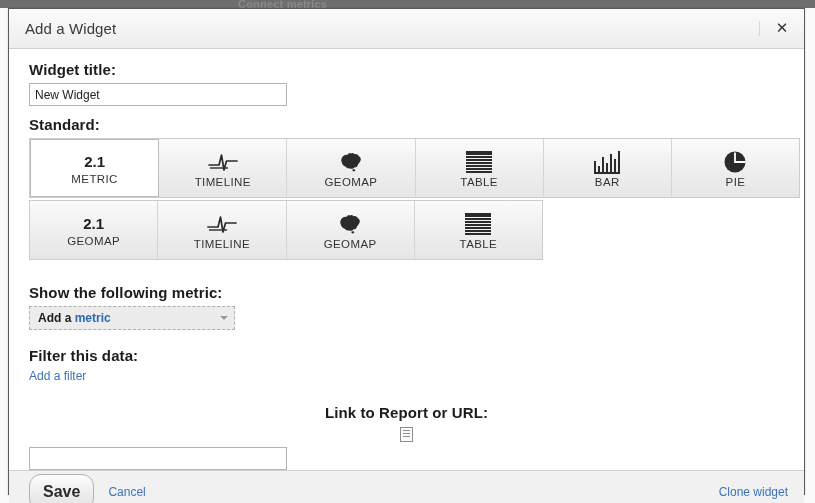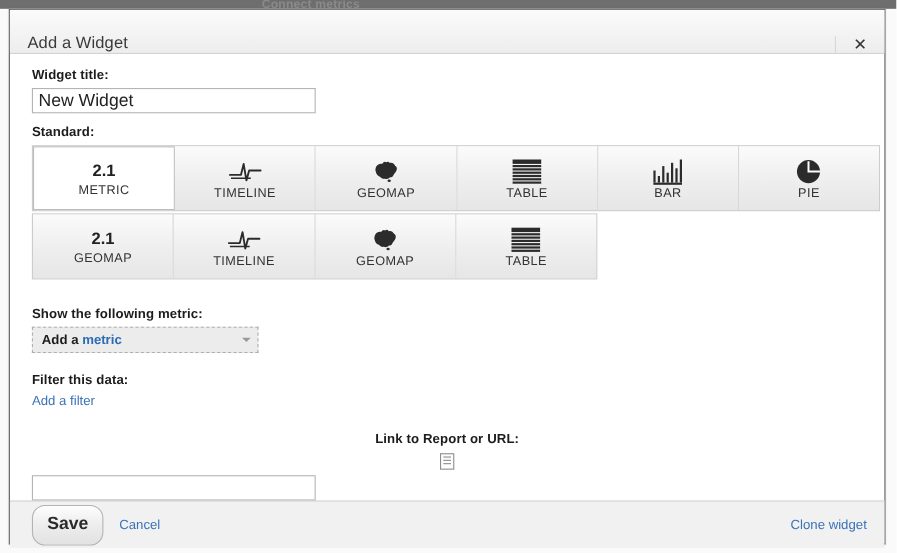--- a/index.html
+++ b/index.html
@@ -51,21 +51,21 @@
     flex-direction: column;
   }
 
   
   #titlebar {
     height: 39px;
     flex: 0 0 39px;
     background: linear-gradient(to bottom, #fbfbfb 0%, #ededed 100%);
     border-bottom: 1px solid #cfcfcf;
     display: flex;
-    align-items: flex-end;
+    align-items: center;
   }
   #dialog-title {
     flex: 1 1 auto;
     display: flex;
     align-items: center;
     padding-left: 16px;
     font-size: 15px;
     color: #3a3a3a;
     letter-spacing: .1px;
   }
@@ -86,35 +86,35 @@
 
   
   #body {
     flex: 1 1 auto;
     padding: 12px 20px 0 20px;
     position: relative;
   }
 
   .field-label {
     font-weight: bold;
-    font-size: 12px;
+    font-size: 15px;
     color: #1c1c1c;
     margin: 0 0 5px 0;
     letter-spacing: .1px;
   }
   .field-label.tight { margin-top: 10px; }
 
   .text-input {
     box-sizing: border-box;
     width: 258px;
     height: 23px;
     border: 1px solid #b4b4b4;
     background: #fff;
     font-family: "Liberation Sans", sans-serif;
-    font-size: 16px;
+    font-size: 12px;
     color: #222;
     padding: 0 5px;
     outline: none;
   }
 
   
   .type-row {
     display: flex;
     border: 1px solid #cccccc;
     background: #f2f2f2;

